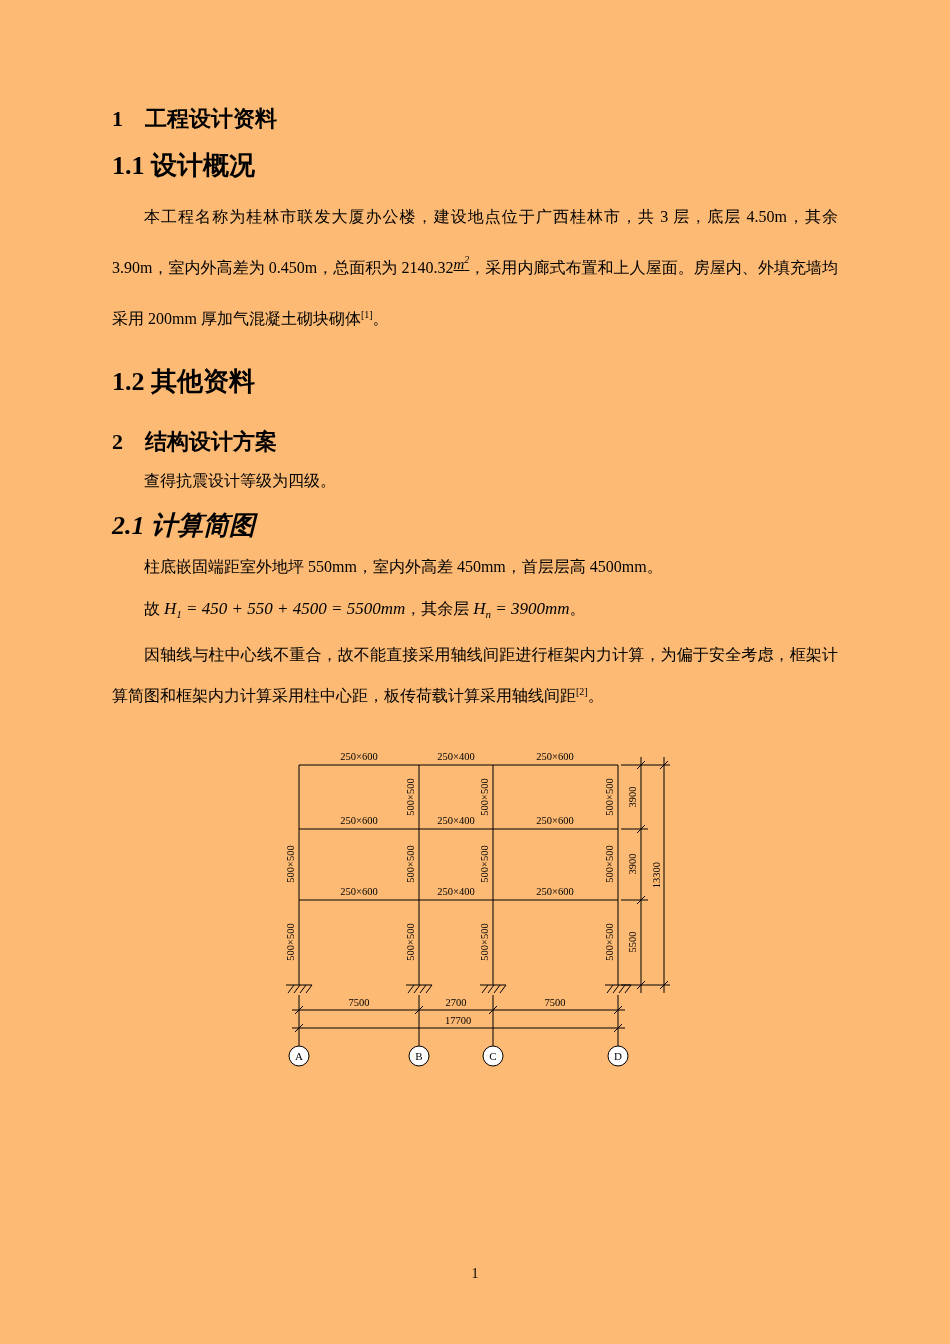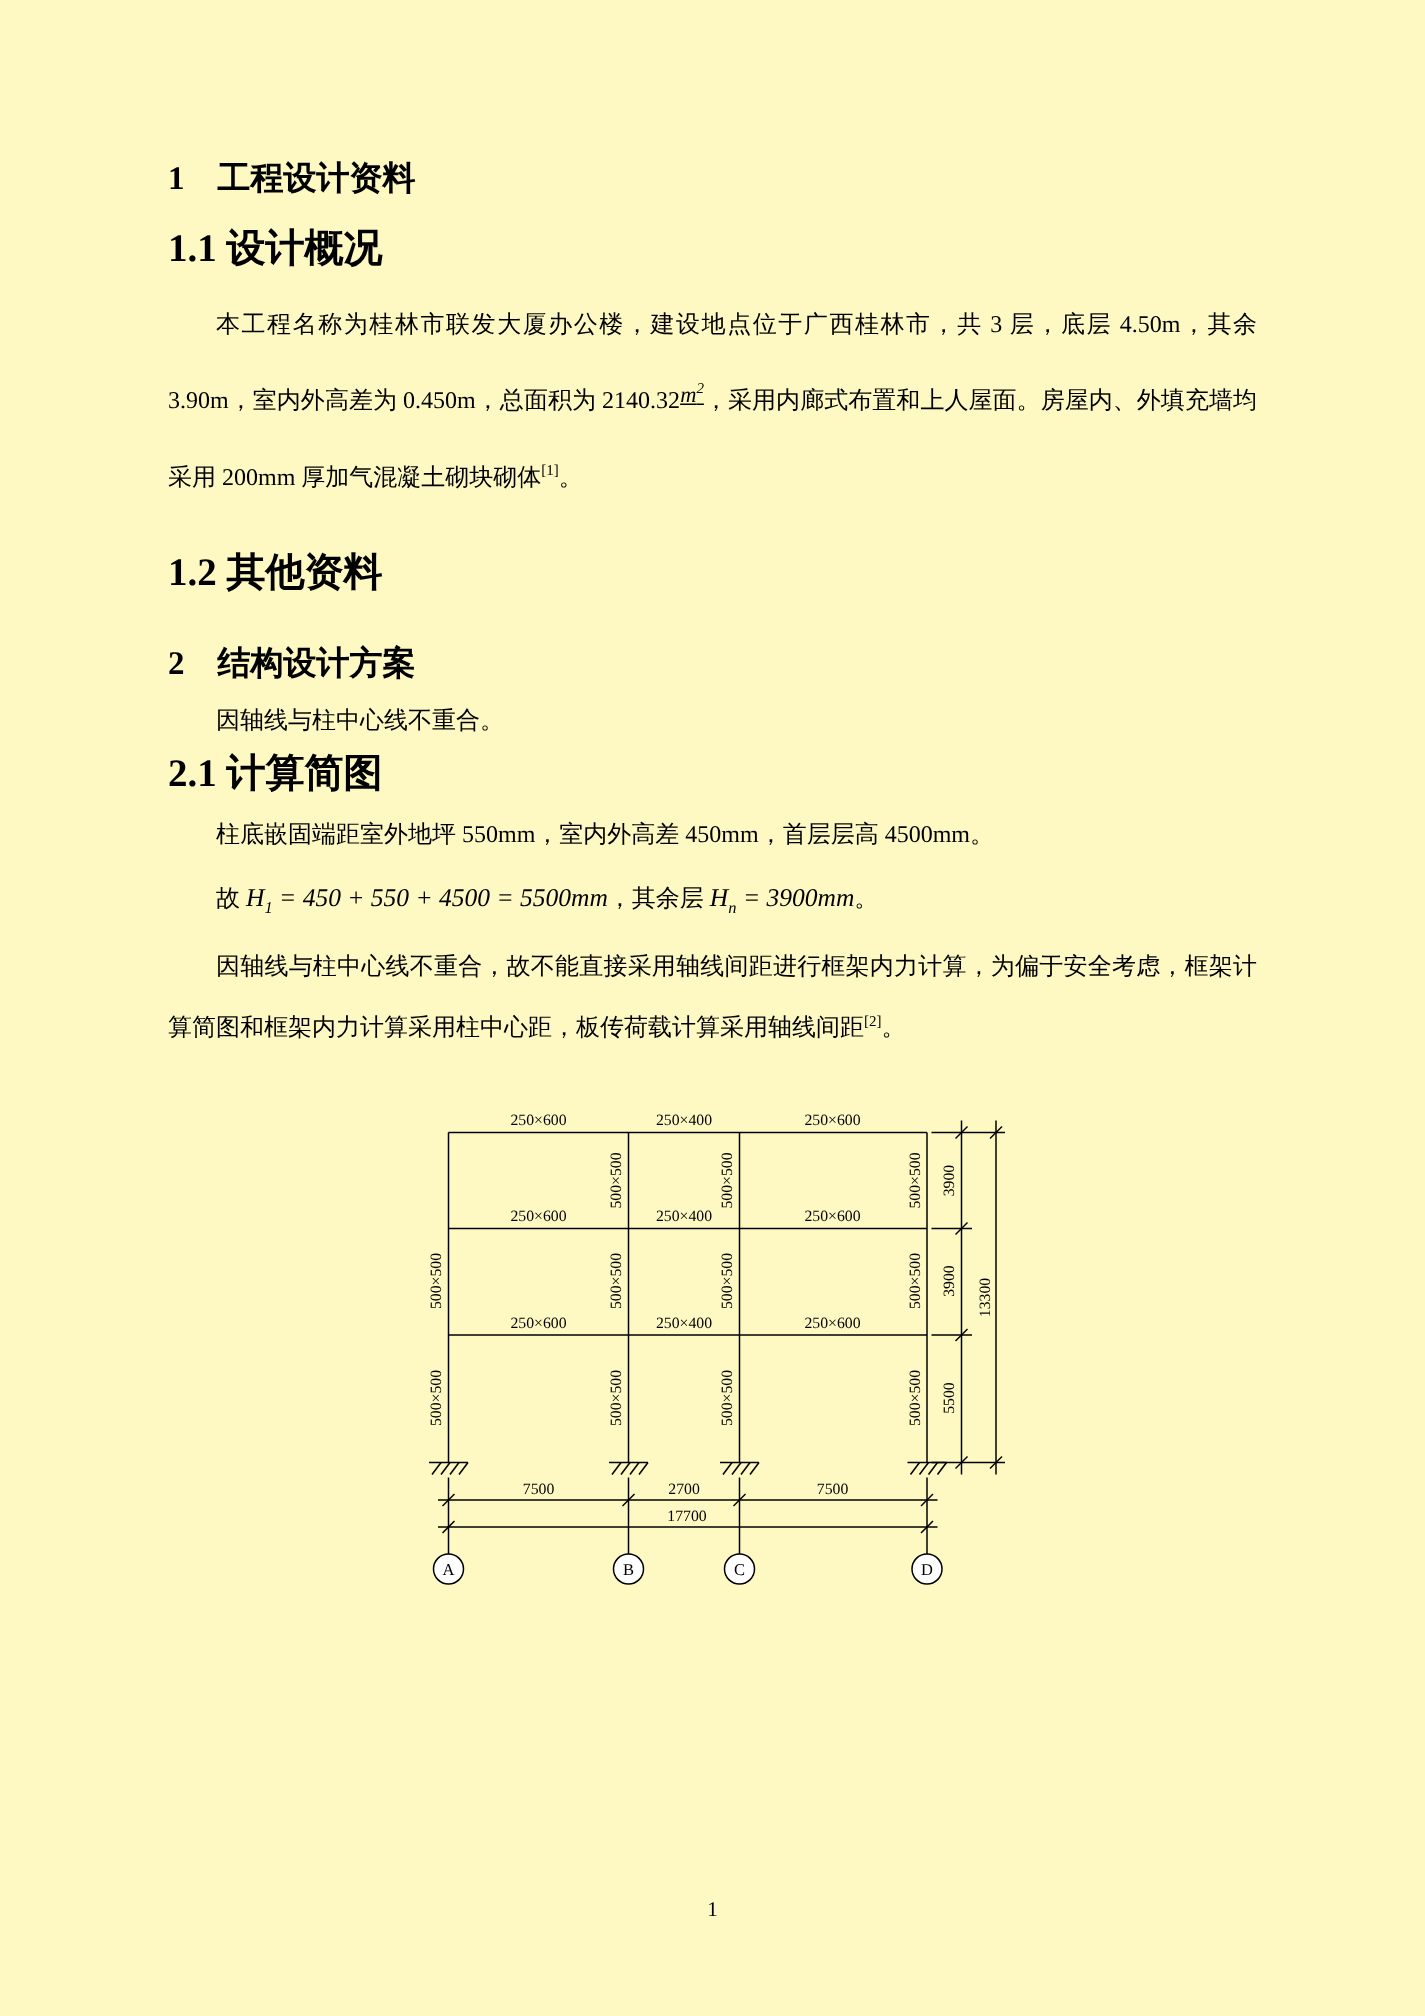--- a/index.html
+++ b/index.html
@@ -1,26 +1,26 @@
 <!DOCTYPE html>
 <html><head>
 <meta charset="utf-8">
 <style>
   * { margin:0; padding:0; box-sizing:border-box; }
   html,body { background:#e8e8e8; }
   .page {
-    width:950px; height:1344px; margin:0 auto; background:#fef9c3; color:#000;
+    width:950px; height:1344px; margin:0 auto; background:#fdba74; color:#000;
     font-family:"Liberation Serif","DejaVu Serif",serif; font-size:16px;
     padding:104px 112px 0 112px; position:relative; overflow:hidden;
   }
   .h-major { font-size:22px; font-weight:bold; line-height:1.35; margin:0 0 14px 0; }
   .h-minor { font-size:26px; font-weight:bold; line-height:1.35; margin:0 0 8px 0; }
   .mt-sec { margin-top:20px; }
   .mt-chap { margin-top:28px; margin-bottom:6px; }
-  .mt-sub { margin-bottom:6px; }
+  .mt-sub { margin-top:10px; margin-bottom:6px;font-style:italic; }
   p.body { text-align:justify; }
   p.indent { text-indent:2em; }
   .para-overview { line-height:3.2; }
   .para-site { line-height:2.55; }
   .para-axis { line-height:2.55; }
   .para-grade, .para-base { line-height:2.2; }
   .formula-line { line-height:2.4; margin:4px 0 6px 0; text-indent:2em; }
   .math { font-family:"Liberation Serif",serif; font-style:italic; font-size:17px; }
   .math i { font-style:italic; }
   .math sub { font-size:11px; font-style:italic; }
@@ -42,21 +42,21 @@
 
   <h2 class="h-minor">1.1 设计概况</h2>
 
   <p class="body indent para-overview"><span>本工程名称为桂林市联发大厦办公楼，建设地点位于广西桂林市，共 3 层，底层 4.50m，其余 3.90m，室内外高差为 0.450m，总面积为 2140.32</span><span class="unit-raised"><i>m</i><sup class="unit-sup">2</sup></span><span>，采用内廊式布置和上人屋面。房屋内、外填充墙均采用 200mm 厚加气混凝土砌块砌体</span><sup class="ref">[1]</sup><span>。</span></p>
 
   <h2 class="h-minor mt-sec">1.2 其他资料</h2>
 
 
   <h1 class="h-major mt-chap">2　结构设计方案</h1>
 
-  <p class="body indent para-grade">因轴线与柱中心线不重合。</p>
+  <p class="body indent para-grade">查得抗震设计等级为四级。</p>
 
   <h2 class="h-minor mt-sub">2.1 计算简图</h2>
 
   <p class="body indent para-base">柱底嵌固端距室外地坪 550mm，室内外高差 450mm，首层层高 4500mm。</p>
 
   <p class="formula-line"><span>故 </span><span class="math"><i>H</i><sub>1</sub><i> = 450 + 550 + 4500 = 5500mm</i></span><span>，其余层 </span><span class="math"><i>H</i><sub>n</sub><i> = 3900mm</i></span><span>。</span></p>
 
   <p class="body indent para-axis"><span>因轴线与柱中心线不重合，故不能直接采用轴线间距进行框架内力计算，为偏于安全考虑，框架计算简图和框架内力计算采用柱中心距，板传荷载计算采用轴线间距</span><sup class="ref">[2]</sup><span>。</span></p>
 
   <figure class="diagram-figure">

